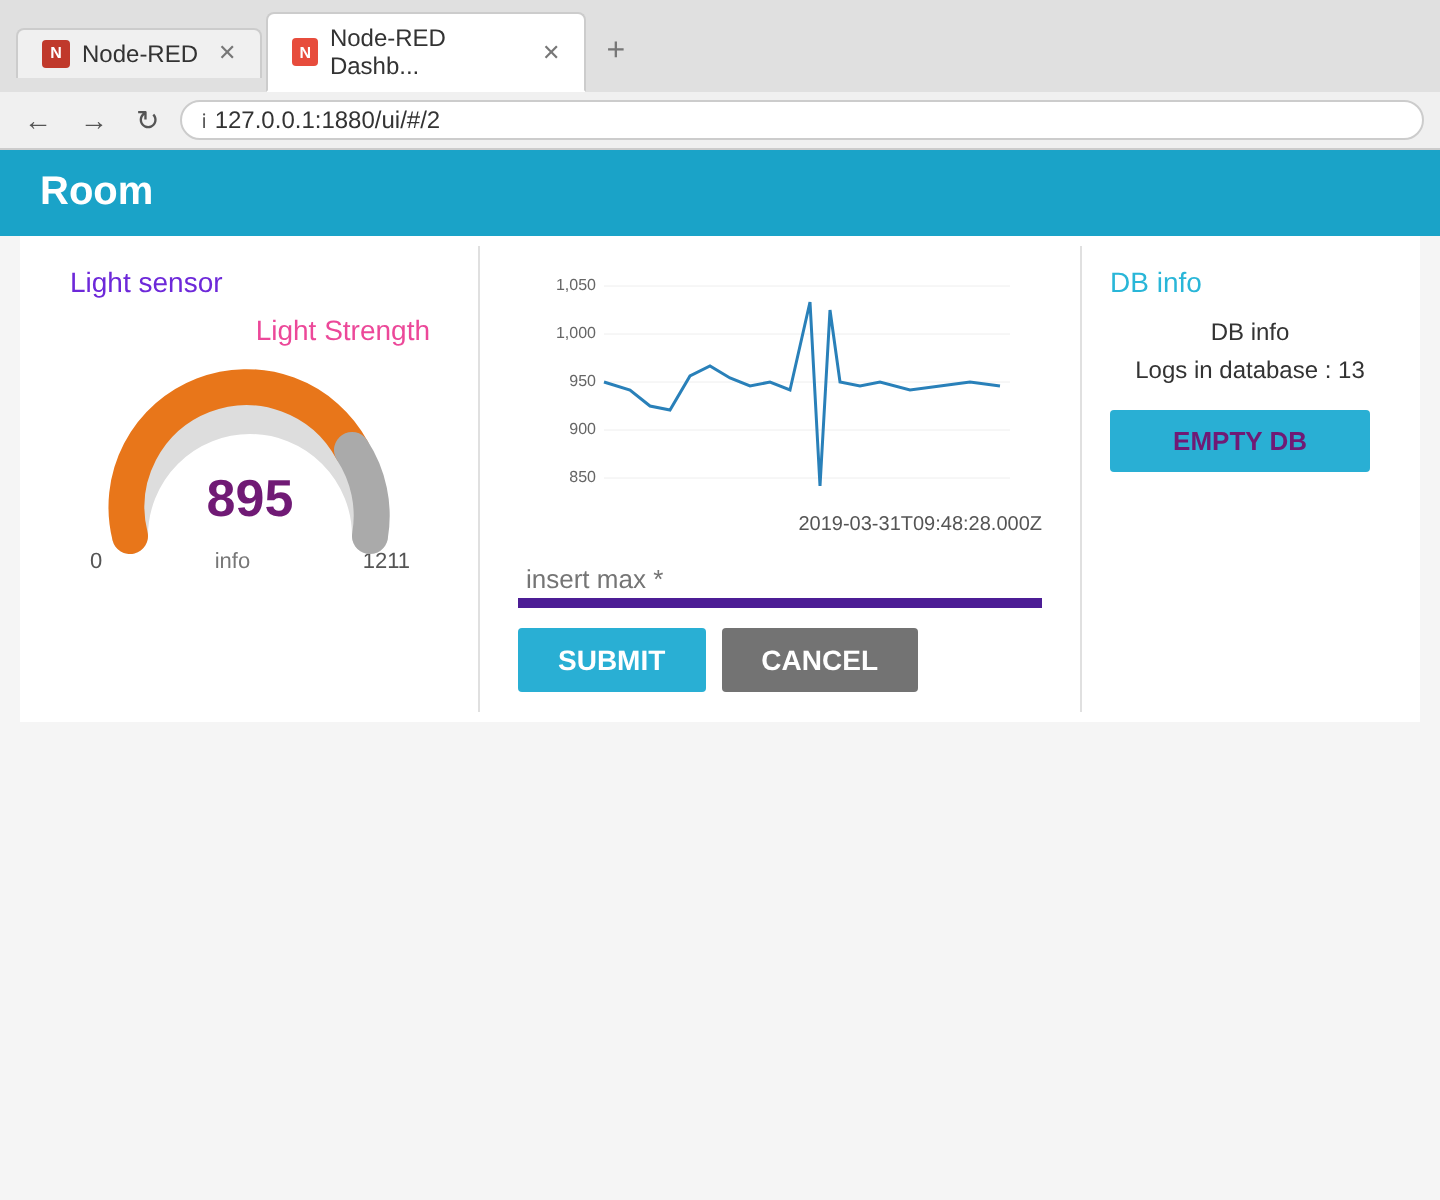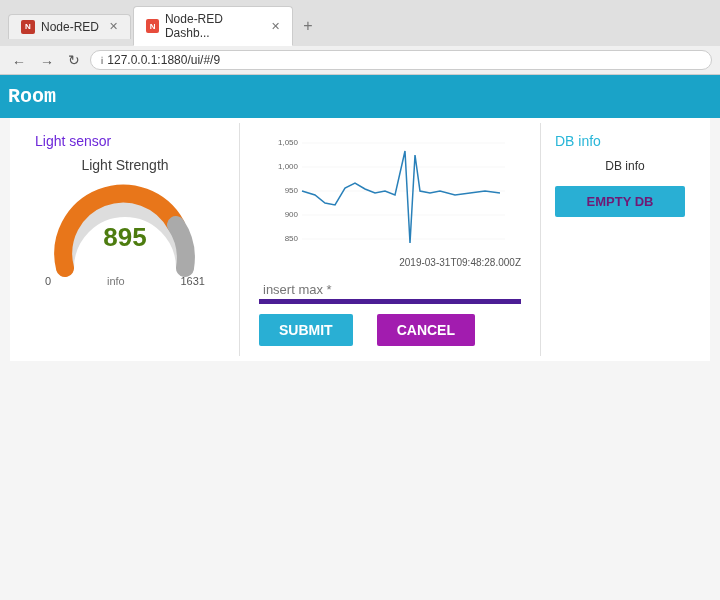--- a/index.html
+++ b/index.html
@@ -71,62 +71,62 @@
       font-size: 12px;
       color: #333;
       gap: 4px;
     }
     .lock-icon { font-size: 10px; color: #555; }
 
     
     .app-header {
       background: #1aa3c8;
       color: white;
-      padding: 10px 8px;
+      padding: 10px 20px;
       font-size: 20px;
       font-weight: bold;
-      font-family: Liberation Mono, monospace;
     }
 
     
     .light-sensor-panel {
       width: 220px;
       padding: 10px 20px;
     }
     .panel-title {
       color: #6d28d9;
       font-size: 14px;
       margin-bottom: 8px;
     }
     .gauge-section {
       text-align: center;
     }
     .gauge-label {
       font-size: 14px;
-      color: #404040;
+      color: #ec4899;
       margin-bottom: 10px;
+      text-align: right;
     }
     .gauge-container {
       position: relative;
       width: 160px;
       height: 90px;
       margin: 0 auto;
     }
     .gauge-svg {
       width: 160px;
       height: 100px;
     }
     .gauge-value {
       position: absolute;
-      bottom: 20px;
+      bottom: 8px;
       left: 50%;
       transform: translateX(-50%);
       font-size: 26px;
       font-weight: bold;
-      color: #4d7c0f;
+      color: #701a75;
       margin-top: 20px;
     }
     .gauge-range {
       display: flex;
       justify-content: space-between;
       width: 160px;
       margin: 0 auto;
       font-size: 11px;
       color: #555;
       margin-top: 2px;
@@ -174,35 +174,35 @@
       border: none;
       border-bottom: 5px solid #4c1d95;
       background: transparent;
       font-size: 13px;
       padding: 2px 4px;
       outline: none;
       color: #555;
     }
     .action-buttons {
       display: flex;
-      gap: 24px;
+      gap: 8px;
       margin-top: 10px;
     }
     .btn-submit {
       background: #29afd4;
       color: white;
       border: none;
       padding: 8px 20px;
       font-size: 14px;
       font-weight: bold;
       cursor: pointer;
       border-radius: 2px;
     }
     .btn-cancel {
-      background: #a21caf;
+      background: #737373;
       color: white;
       border: none;
       padding: 8px 20px;
       font-size: 14px;
       font-weight: bold;
       cursor: pointer;
       border-radius: 2px;
     }
 
     
@@ -263,21 +263,21 @@
       <span class="tab-close">✕</span>
     </div>
     <div class="new-tab-btn">+</div>
   </div>
   <div class="address-bar-row">
     <button class="nav-btn">←</button>
     <button class="nav-btn">→</button>
     <button class="nav-btn">↻</button>
     <div class="address-bar">
       <span class="lock-icon">ℹ</span>
-      <span>127.0.0.1:1880/ui/#/9</span>
+      <span>127.0.0.1:1880/ui/#/2</span>
     </div>
   </div>
 </div>
 
 <div class="app-header">
   <span>Room</span>
 </div>
 
 <div class="content-wrapper">
 
@@ -292,21 +292,21 @@
 
           <path d="M 20 85 A 60 60 0 0 1 131 42" fill="none" stroke="#e8761a" stroke-width="18" stroke-linecap="round"></path>
 
           <path d="M 131 42 A 60 60 0 0 1 140 85" fill="none" stroke="#aaa" stroke-width="18" stroke-linecap="round"></path>
         </svg>
         <div class="gauge-value">895</div>
       </div>
       <div class="gauge-range">
         <span>0</span>
         <span class="gauge-units-label">info</span>
-        <span>1631</span>
+        <span>1211</span>
       </div>
     </div>
   </div>
 
   <div class="divider-v"></div>
 
   <div class="graph-panel">
     <div class="graph-area">
       <svg class="graph-svg" viewBox="0 0 240 120">
 
@@ -335,17 +335,18 @@
       <button class="btn-cancel">CANCEL</button>
     </div>
   </div>
 
   <div class="divider-v"></div>
 
   <div class="db-panel">
     <div class="db-panel-title">DB info</div>
     <div class="db-info-box">
       <div>DB info</div>
+      <div>Logs in database : 13</div>
     </div>
     <button class="btn-empty-db">EMPTY DB</button>
   </div>
 
 </div>
 
 </body></html>

